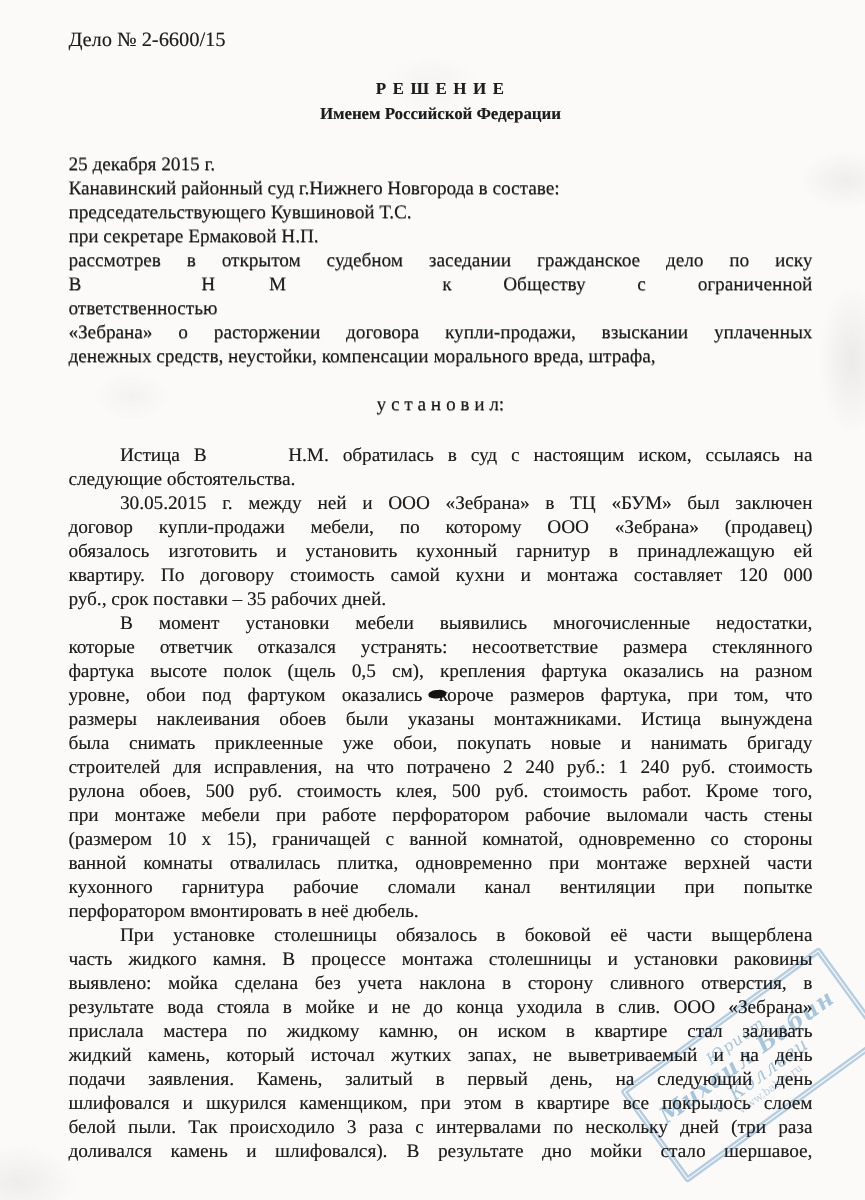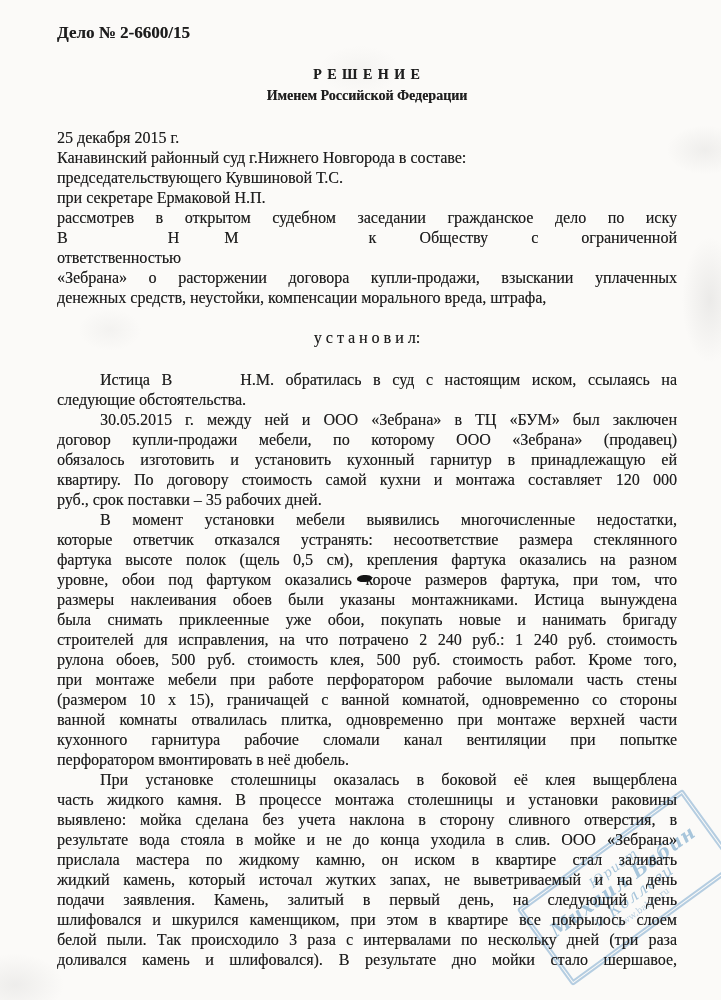--- a/index.html
+++ b/index.html
@@ -18,21 +18,21 @@
       radial-gradient(ellipse 55px 35px at 705px 150px, rgba(130,130,130,.10), transparent 70%),
       radial-gradient(ellipse 70px 45px at 15px 985px, rgba(120,120,120,.10), transparent 70%),
       radial-gradient(ellipse 45px 30px at 110px 330px, rgba(140,140,140,.07), transparent 70%),
       radial-gradient(ellipse 60px 35px at 360px 70px, rgba(140,140,140,.06), transparent 70%);
   }
   .content{
     position:absolute;inset:0;z-index:2;
     padding:22px 44px 0 57px;
     text-shadow:0.2px 0.2px 0.3px rgba(40,40,40,.55);
   }
-  .case{font-weight:bold;font-size:17px;line-height:22px;}
+  .case{font-weight:normal;font-size:17px;line-height:22px;}
   .titleblock{margin-top:20px;text-align:center;font-weight:bold;font-size:14px;line-height:21px;}
   .title{letter-spacing:1px;}
   .docbody{margin-top:22px;font-size:16px;line-height:20px;}
   .ln{
     text-align:justify;
     text-align-last:justify;
     hyphens:none;
     min-height:20px;
   }
   .ln.left{text-align:center;text-align-last:left;}
@@ -123,21 +123,21 @@
         <div class="ln">уровне, обои под фартуком оказались короче размеров фартука, при том, что</div>
         <div class="ln">размеры наклеивания обоев были указаны монтажниками. Истица вынуждена</div>
         <div class="ln">была снимать приклеенные уже обои, покупать новые и нанимать бригаду</div>
         <div class="ln">строителей для исправления, на что потрачено 2 240 руб.: 1 240 руб. стоимость</div>
         <div class="ln">рулона обоев, 500 руб. стоимость клея, 500 руб. стоимость работ. Кроме того,</div>
         <div class="ln">при монтаже мебели при работе перфоратором рабочие выломали часть стены</div>
         <div class="ln">(размером 10 х 15), граничащей с ванной комнатой, одновременно со стороны</div>
         <div class="ln">ванной комнаты отвалилась плитка, одновременно при монтаже верхней части</div>
         <div class="ln">кухонного гарнитура рабочие сломали канал вентиляции при попытке</div>
         <div class="ln left">перфоратором вмонтировать в неё дюбель.</div>
-        <div class="ln indent">При установке столешницы оказалась в боковой её клея выщерблена</div>
+        <div class="ln indent">При установке столешницы обязалось в боковой её части выщерблена</div>
         <div class="ln">часть жидкого камня. В процессе монтажа столешницы и установки раковины</div>
         <div class="ln">выявлено: мойка сделана без учета наклона в сторону сливного отверстия, в</div>
         <div class="ln">результате вода стояла в мойке и не до конца уходила в слив. ООО «Зебрана»</div>
         <div class="ln">прислала мастера по жидкому камню, он иском в квартире стал заливать</div>
         <div class="ln">жидкий камень, который источал жутких запах, не выветриваемый и на день</div>
         <div class="ln">подачи заявления. Камень, залитый в первый день, на следующий день</div>
         <div class="ln">шлифовался и шкурился каменщиком, при этом в квартире все покрылось слоем</div>
         <div class="ln">белой пыли. Так происходило 3 раза с интервалами по нескольку дней (три раза</div>
         <div class="ln">доливался камень и шлифовался).<span class="gap" style="width: 16px;"></span>В результате дно мойки стало шершавое,</div>
       </div>

